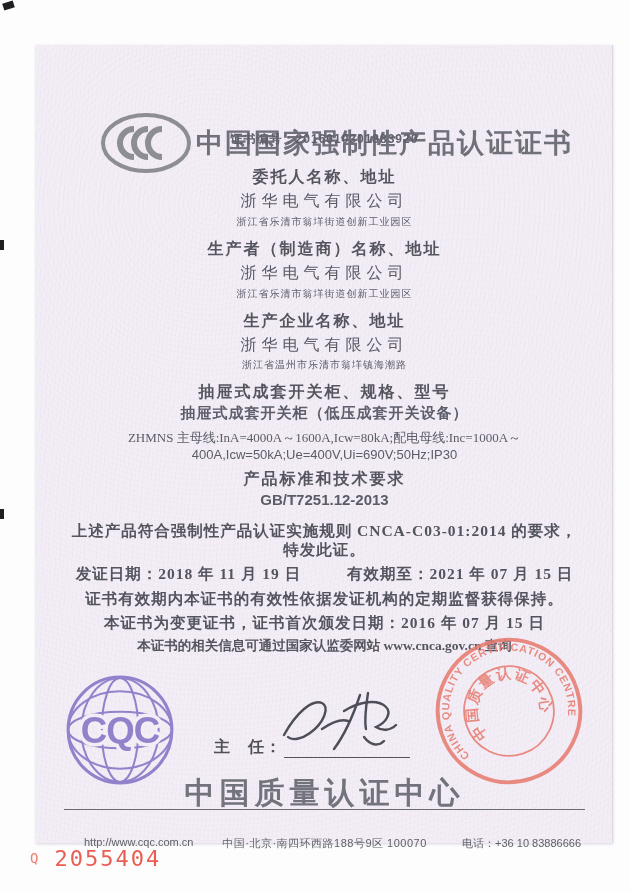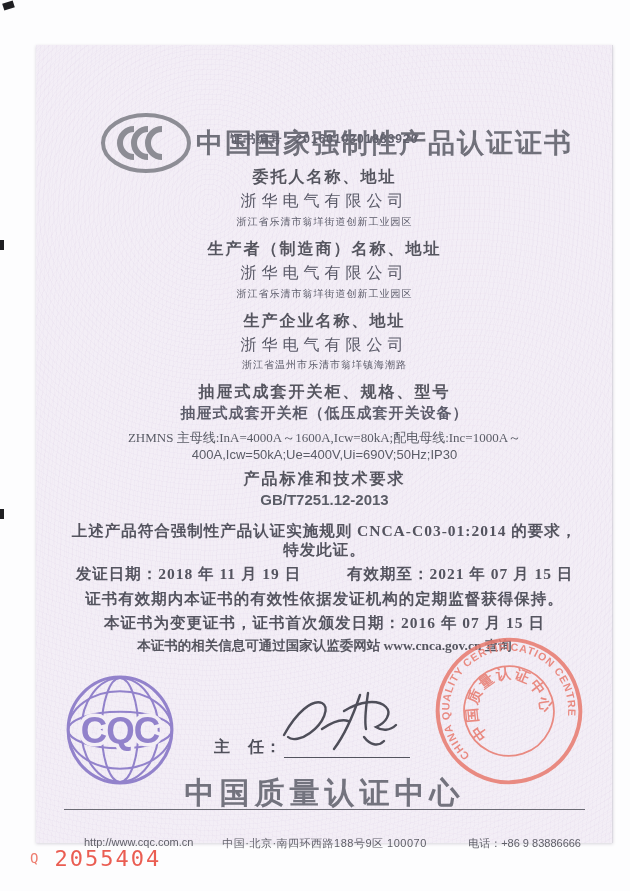--- a/index.html
+++ b/index.html
@@ -140,21 +140,21 @@
       </text>
     </g>
   </svg>
 
   <div class="org-title">中国质量认证中心</div>
 
   <div class="footer-rule"></div>
   <div class="footer sans">
     <span class="site">http://www.cqc.com.cn</span>
     <span class="addr-f">中国·北京·南四环西路188号9区  100070</span>
-    <span class="phone">电话：+86  9  83886666</span>
+    <span class="phone">电话：+36  10  83886666</span>
   </div>
 </div>
 
 <div class="edge-mark" style="left:3px;top:2px;width:11px;height:7px;transform:rotate(-18deg);"></div>
 <div class="edge-mark" style="left:0;top:240px;width:4px;height:10px;"></div>
 <div class="edge-mark" style="left:0;top:509px;width:4px;height:10px;"></div>
 <div class="scan-line"></div>
 
 <div class="serial">
   <span class="q">Q</span><span class="num">2055404</span>

